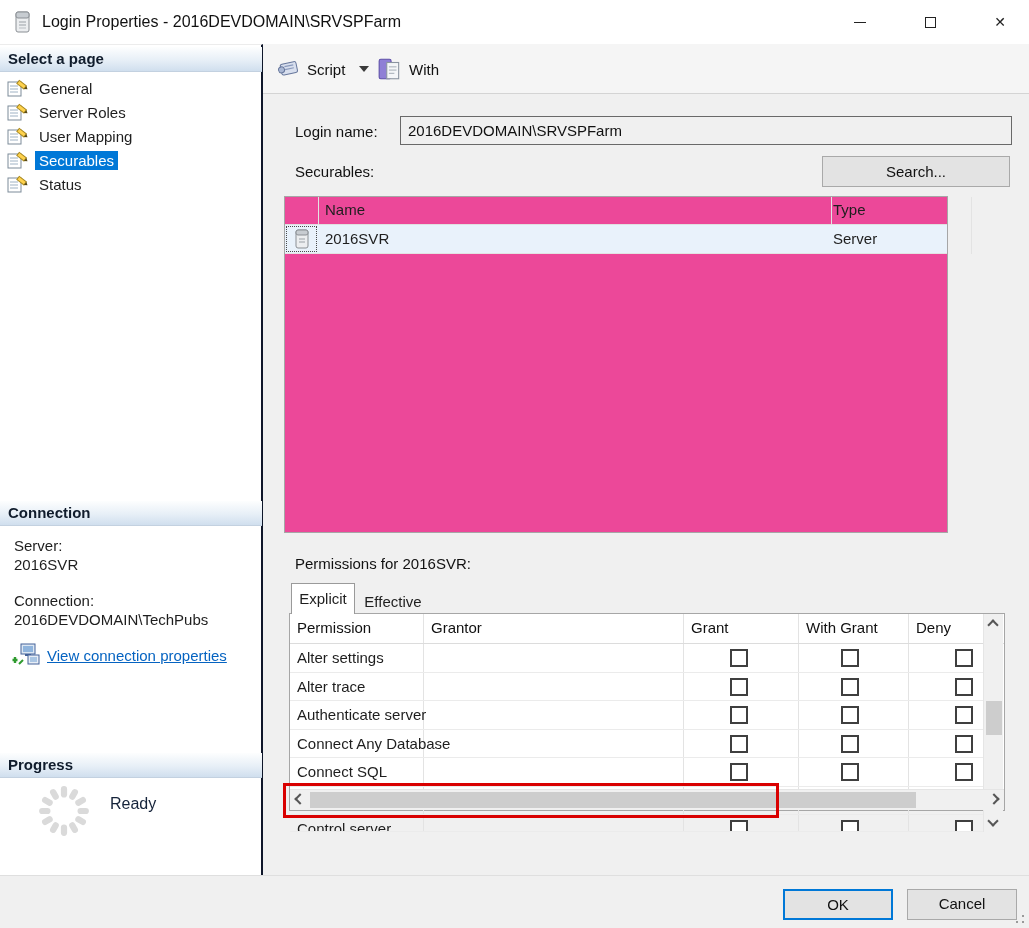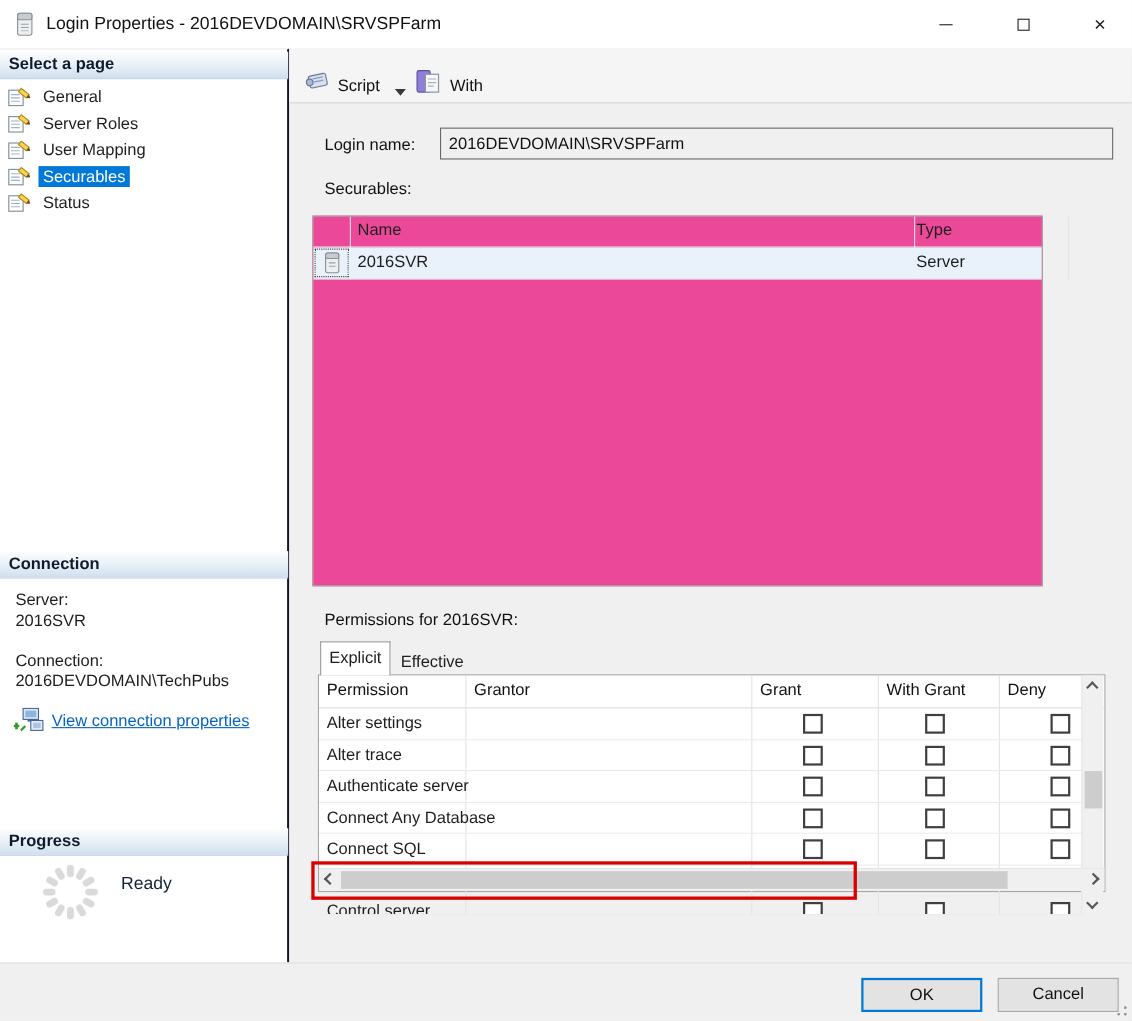--- a/index.html
+++ b/index.html
@@ -32,21 +32,21 @@
   .conn-link-row { position:absolute; left:12px; top:598px; display:flex; align-items:center; cursor:pointer; }
   .conn-link-row svg { width:28px; height:24px; }
   .conn-link { margin-left:7px; color:#0563c1; text-decoration:underline; white-space:nowrap; }
 
   .spinner { position:absolute; left:36px; top:738px; width:56px; height:56px; }
   .progress-status { position:absolute; left:110px; top:750px; color:#15233a; font-size:16px; }
 
   
   .rightpanel { position:absolute; left:263px; top:44px; width:766px; height:831px; background:#f0f0f0; }
   .toolbar { position:absolute; left:0; top:0; width:766px; height:50px; background:#f5f5f5; border-bottom:1px solid #d4d4d4; }
-  .tool-btn { position:absolute; top:7px; height:36px; display:flex; align-items:flex-end; cursor:default; }
+  .tool-btn { position:absolute; top:7px; height:36px; display:flex; align-items:center; cursor:default; }
   .tb-script { left:12px; } .tb-help { left:114px; }
   .tool-btn svg { width:26px; height:26px; }
   .tool-label { margin-left:6px; font-size:15px; color:#111; }
   .caret-down { margin-left:14px; width:0; height:0; border-left:5px solid transparent; border-right:5px solid transparent; border-top:6px solid #3a3a3a; }
 
   .lbl { position:absolute; white-space:nowrap; color:#111; }
   .login-box { position:absolute; left:137px; top:72px; width:612px; height:29px; background:#f0f0f0; border:1px solid #696969; line-height:27px; padding-left:7px; color:#111; }
   .search-btn { position:absolute; left:559px; top:112px; width:188px; height:31px; background:#e3e3e3; border:1px solid #a9a9a9; font-size:15px; text-align:center; line-height:29px; cursor:default; color:#111; }
 
   
@@ -252,20 +252,21 @@
           <line x1="11" y1="16" x2="16" y2="16" stroke="#aab2bb"></line>
         </svg>
         <span class="tool-label">With</span>
       </div>
     </div>
 
     <span class="lbl" style="left:32px; top:79px">Login name:</span>
     <div class="login-box">2016DEVDOMAIN\SRVSPFarm</div>
 
     <span class="lbl" style="left:32px; top:119px">Securables:</span>
+    <div class="search-btn">Search...</div>
 
     <div class="sec-table">
       <div class="sec-header">
         <span class="sec-h-name">Name</span>
         <span class="sec-h-type">Type</span>
       </div>
       <div class="sec-vline" style="left:33px"></div>
       <div class="sec-vline" style="left:546px"></div>
       <div class="sec-vline" style="left:686px"></div>
       <div class="sec-row">

